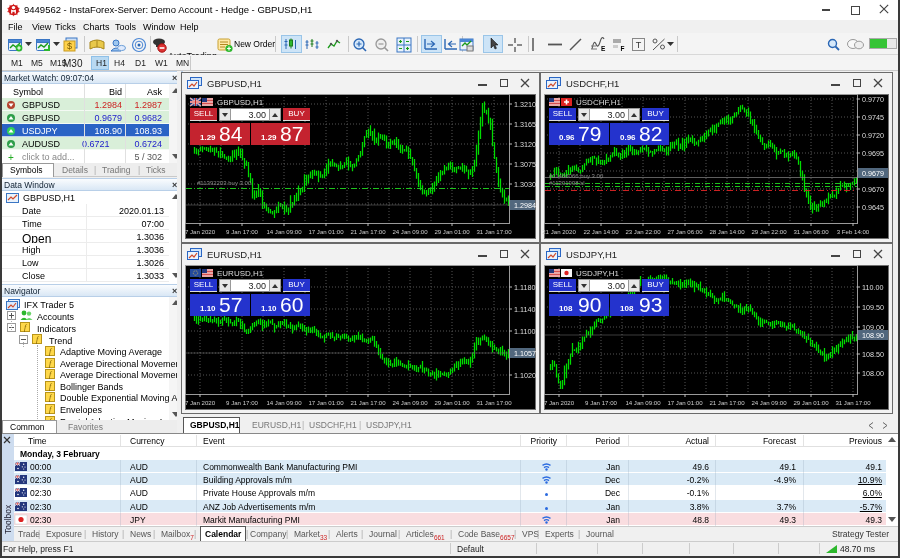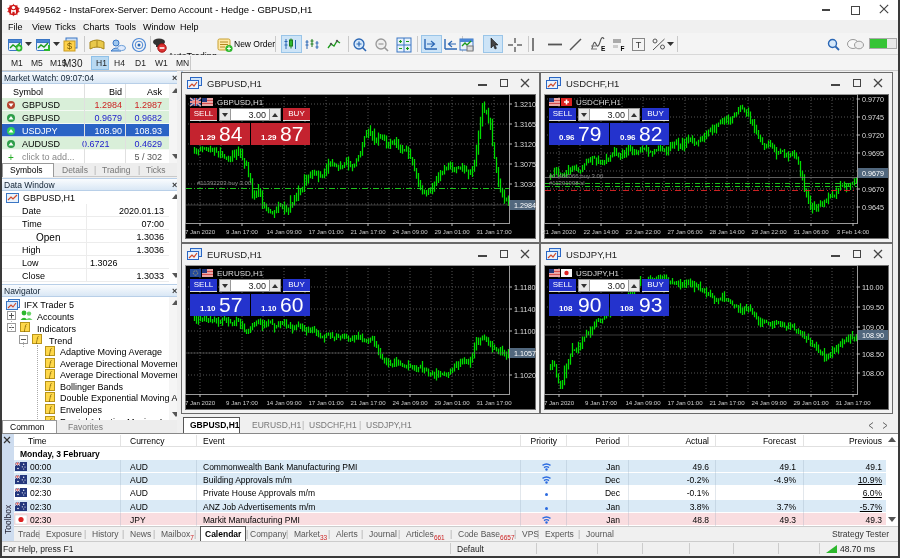--- a/index.html
+++ b/index.html
@@ -234,21 +234,21 @@
 <div style="position:absolute;left:22px;top:126px;font-size:9px;color:#fff">USDJPY</div>
 <div style="position:absolute;left:82px;top:126px;width:40px;text-align:right;font-size:9px;color:#ffffff">108.90</div>
 <div style="position:absolute;left:124px;top:126px;width:38px;text-align:right;font-size:9px;color:#ffffff">108.93</div>
 <div style="position:absolute;left:0;top:137px;width:169px;height:13px;background:#d9efd9;border-bottom:1px solid rgba(255,255,255,.7)"></div>
 <svg class="ab" style="left:7px;top:139.5px" width="8" height="8" viewBox="0 0 8 8">
     <circle cx="4" cy="4" r="4" fill="#2e9e4a"></circle>
     <path d="M4 2 L6.5 5.5 H1.5 Z" fill="#fff"></path>
   </svg>
 <div style="position:absolute;left:22px;top:139px;font-size:9px;color:#000">AUDUSD</div>
 <div style="position:absolute;left:82px;top:139px;width:40px;text-align:left;font-size:9px;color:#2222cc">0.6721</div>
-<div style="position:absolute;left:124px;top:139px;width:38px;text-align:right;font-size:9px;color:#2222cc">0.4629</div>
+<div style="position:absolute;left:124px;top:139px;width:38px;text-align:right;font-size:9px;color:#2222cc">0.6724</div>
 <div style="position:absolute;left:84px;top:84px;width:1px;height:79px;background:#e0e0e0"></div>
 <div style="position:absolute;left:125px;top:84px;width:1px;height:79px;background:#e0e0e0"></div>
 <div style="position:absolute;left:8px;top:152px;font-size:10px;color:#2a2">+</div>
 <div style="position:absolute;left:22px;top:152px;font-size:9px;color:#888">click to add...</div>
 <div style="position:absolute;left:120px;top:152px;width:42px;text-align:right;font-size:9px;color:#555">5 / 302</div>
 <div style="position:absolute;left:0;top:163px;width:183px;height:14px;background:#ededed;border-bottom:1px solid #c9c9c9"></div>
 <div style="position:absolute;left:2px;top:163px;width:52px;height:14px;background:#fff;border:1px solid #999;border-bottom:none"></div>
 <div style="position:absolute;left:10px;top:165px;font-size:8.5px;color:#000">Symbols</div>
 <div style="position:absolute;left:62px;top:165px;font-size:8.5px;color:#777">Details</div>
 <div style="position:absolute;left:102px;top:165px;font-size:8.5px;color:#777">Trading</div>
@@ -270,28 +270,28 @@
 <svg class="ab" style="left:172px;top:272px" width="8" height="6" viewBox="0 0 8 6">
     <path d="M4 6 L0 1 H8Z" fill="#555"></path>
   </svg>
 <div style="position:absolute;left:0;top:204px;width:169px;height:13px;border-bottom:1px solid #ececec;background:#fff"></div>
 <div style="position:absolute;left:22px;top:206px;font-size:9px;color:#000">Date</div>
 <div style="position:absolute;left:90px;top:206px;width:74px;text-align:right;font-size:9px;color:#000">2020.01.13</div>
 <div style="position:absolute;left:0;top:217px;width:169px;height:13px;border-bottom:1px solid #ececec;background:#fff"></div>
 <div style="position:absolute;left:22px;top:219px;font-size:9px;color:#000">Time</div>
 <div style="position:absolute;left:90px;top:219px;width:74px;text-align:right;font-size:9px;color:#000">07:00</div>
 <div style="position:absolute;left:0;top:230px;width:169px;height:13px;border-bottom:1px solid #ececec;background:#fff"></div>
-<div style="position:absolute;left:36px;top:232px;font-size:10px;color:#000">Open</div>
+<div style="position:absolute;left:22px;top:232px;font-size:12px;color:#000">Open</div>
 <div style="position:absolute;left:90px;top:232px;width:74px;text-align:right;font-size:9px;color:#000">1.3036</div>
 <div style="position:absolute;left:0;top:243px;width:169px;height:13px;border-bottom:1px solid #ececec;background:#fff"></div>
 <div style="position:absolute;left:22px;top:245px;font-size:9px;color:#000">High</div>
 <div style="position:absolute;left:90px;top:245px;width:74px;text-align:right;font-size:9px;color:#000">1.3036</div>
 <div style="position:absolute;left:0;top:256px;width:169px;height:13px;border-bottom:1px solid #ececec;background:#fff"></div>
 <div style="position:absolute;left:22px;top:258px;font-size:9px;color:#000">Low</div>
-<div style="position:absolute;left:90px;top:258px;width:74px;text-align:left;font-size:9px;color:#000">1.3026</div>
+<div style="position:absolute;left:90px;top:258px;width:74px;text-align:right;font-size:9px;color:#000">1.3026</div>
 <div style="position:absolute;left:0;top:269px;width:169px;height:13px;border-bottom:1px solid #ececec;background:#fff"></div>
 <div style="position:absolute;left:22px;top:271px;font-size:9px;color:#000">Close</div>
 <div style="position:absolute;left:90px;top:271px;width:74px;text-align:right;font-size:9px;color:#000">1.3033</div>
 <div style="position:absolute;left:86px;top:204px;width:1px;height:78px;background:#ececec"></div>
 <div style="position:absolute;left:0;top:284px;width:183px;height:13px;background:linear-gradient(#fafcfe,#d9e7f5);border:1px solid #b8cfe8;border-left:none"></div>
 <div style="position:absolute;left:4px;top:286px;font-size:8.5px;color:#123">Navigator</div>
 <div style="position:absolute;left:172px;top:286px;font-size:9px;color:#333;font-weight:bold">×</div>
 <div style="position:absolute;left:0;top:297px;width:183px;height:123px;background:#fff"></div>
 <div style="position:absolute;left:169px;top:297px;width:14px;height:123px;background:#f5f5f5"></div>
 <svg class="ab" style="left:172px;top:300px" width="8" height="6" viewBox="0 0 8 6">

